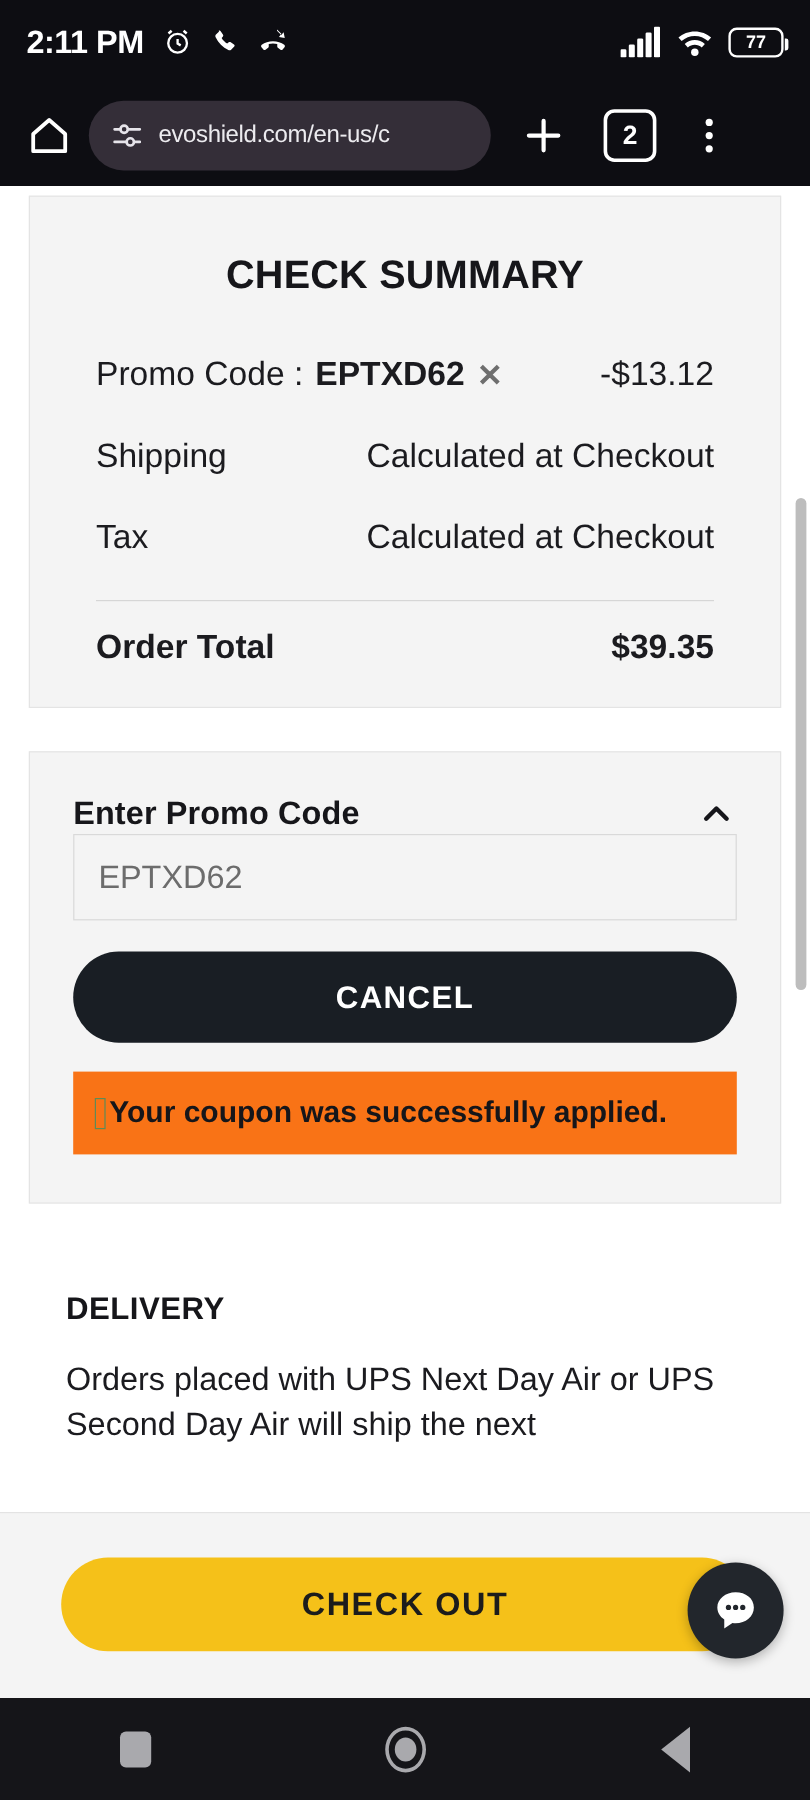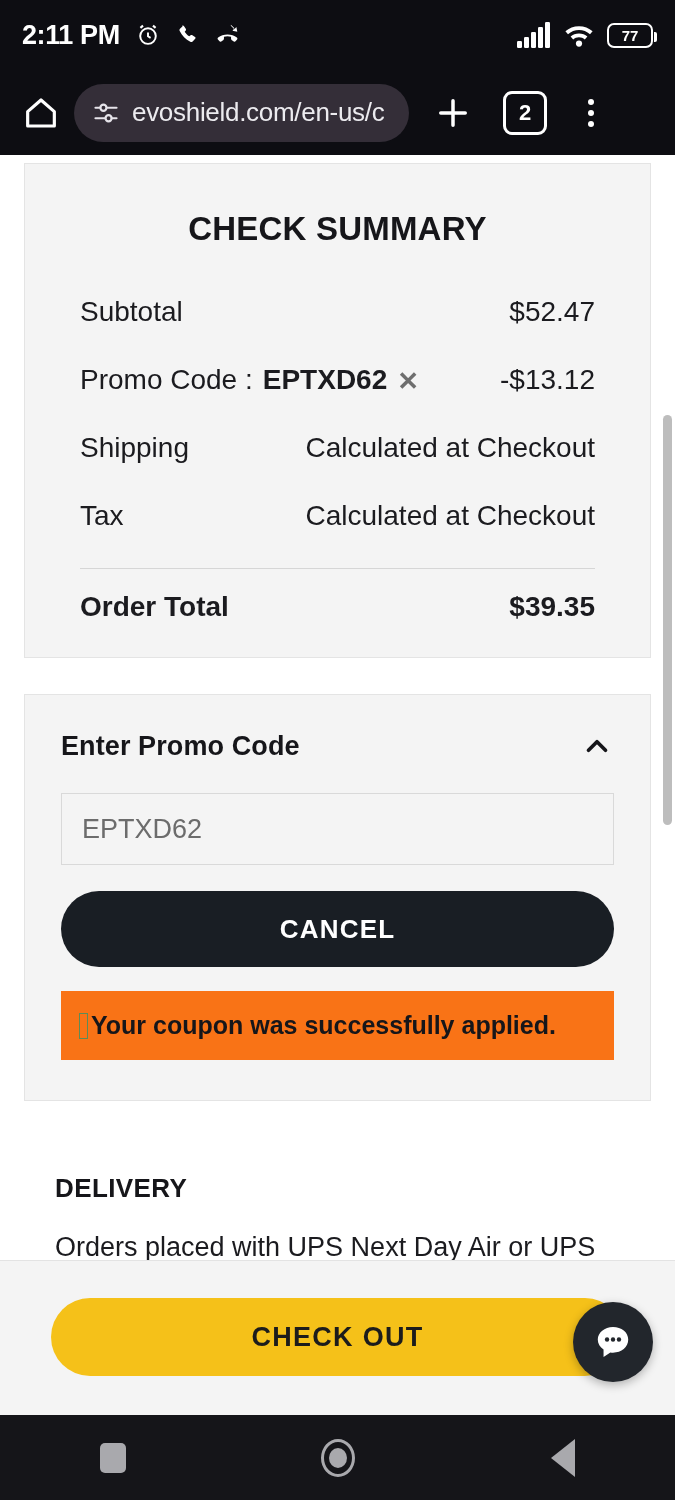--- a/index.html
+++ b/index.html
@@ -48,21 +48,21 @@
     display:flex; align-items:center; padding:0 18px; gap:10px;
   }
   .home-btn { width:46px; height:46px; display:flex; align-items:center; justify-content:center; flex:0 0 auto; }
   .urlbar {
     flex:0 0 auto; width:335px; height:58px;
     background:#342e38; border-radius:29px;
     display:flex; align-items:center; padding:0 14px 0 18px;
     gap:12px; overflow:hidden;
   }
   .url-text {
-    color:#ecebef; font-size:26px; white-space:nowrap;
+    color:#ecebef; font-size:20px; white-space:nowrap;
     overflow:hidden; letter-spacing:-0.3px;
   }
   .newtab-btn { width:52px; height:52px; display:flex; align-items:center; justify-content:center; margin-left:8px; }
   .tabcount {
     width:44px; height:44px; border:3px solid #ffffff; border-radius:9px;
     display:flex; align-items:center; justify-content:center;
     color:#ffffff; font-size:22px; font-weight:600; margin-left:14px;
   }
   .menu-btn {
     width:44px; height:48px; display:flex; flex-direction:column;
@@ -102,21 +102,20 @@
     color:#6e6e6e; font-size:26px; font-weight:800; line-height:1;
     display:inline-block; transform:translateY(1px);
   }
   .sdivider { height:1px; background:#d6d6d6; margin:6px 0 22px 0; }
   .srow.total { font-weight:800; margin-bottom:8px; font-size:28px; }
 
   
   .promo-card { padding:34px 36px 40px 36px; }
   .promo-head {
     display:flex; align-items:center; justify-content:space-between;
-    margin-bottom:30px;
   }
   .promo-head h3 {
     font-size:27px; font-weight:800; color:#16161a; letter-spacing:0.1px;
   }
   .promo-input {
     width:100%; height:72px; background:#f4f4f4;
     border:1px solid #d9d9d9;
     font-size:27px; color:#6c6c6c;
     padding:0 20px; display:flex; align-items:center;
     font-family:"Liberation Sans", sans-serif;
@@ -282,24 +281,20 @@
         <i></i>
         <i></i>
     </div>
   </div>
 
   <div class="page">
 
     <div class="card summary">
       <div class="summary-title">CHECK SUMMARY</div>
 
-      <div class="srow">
-        <span class="lbl">Subtotal</span>
-        <span class="val">$52.47</span>
-      </div>
 
       <div class="srow">
         <span class="lbl promo-lbl">
           <span>Promo Code :</span>
           <span class="promo-code">EPTXD62</span>
           <span class="promo-x">✕</span>
         </span>
         <span class="val">-$13.12</span>
       </div>
 

